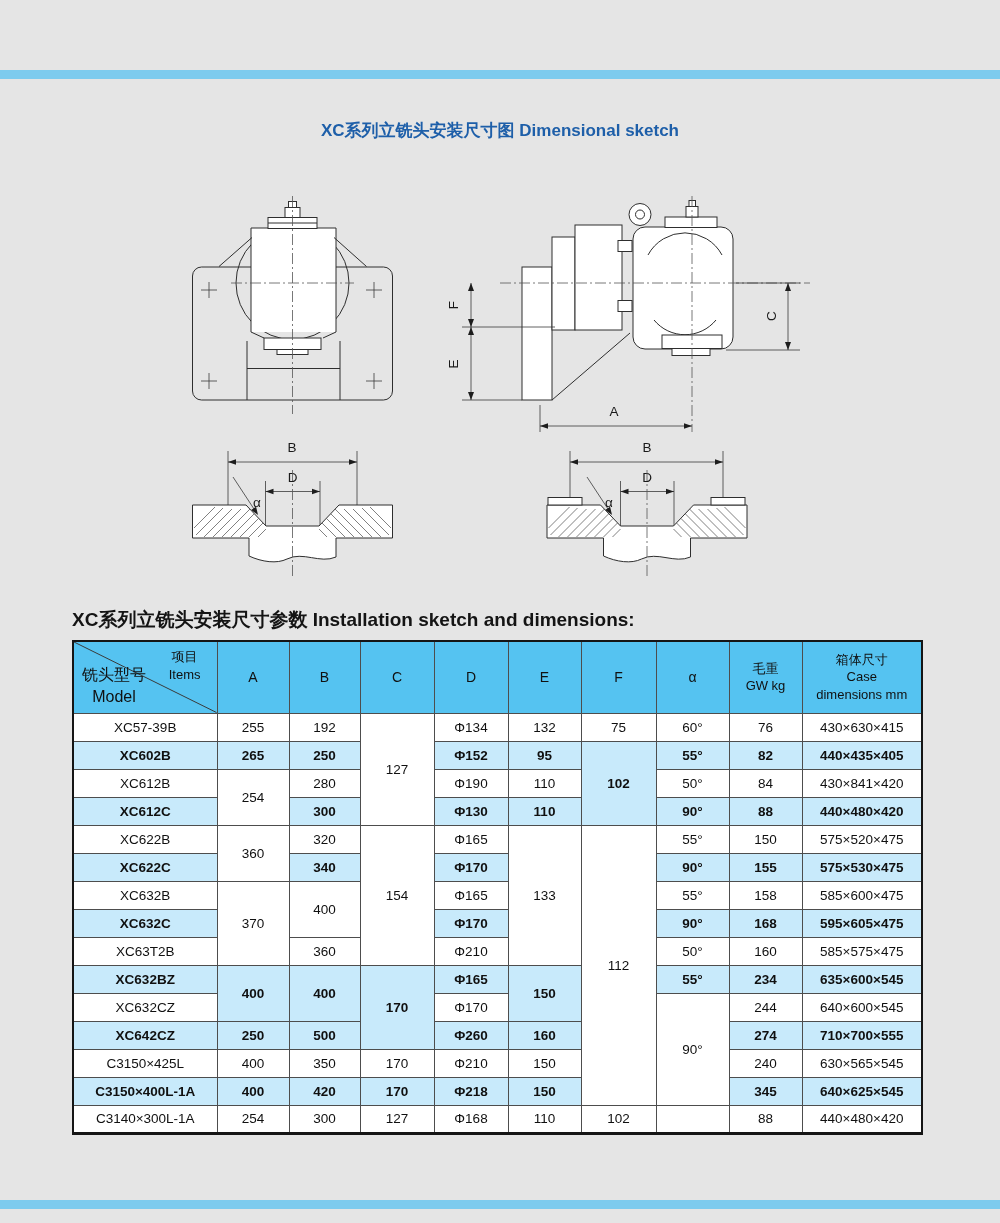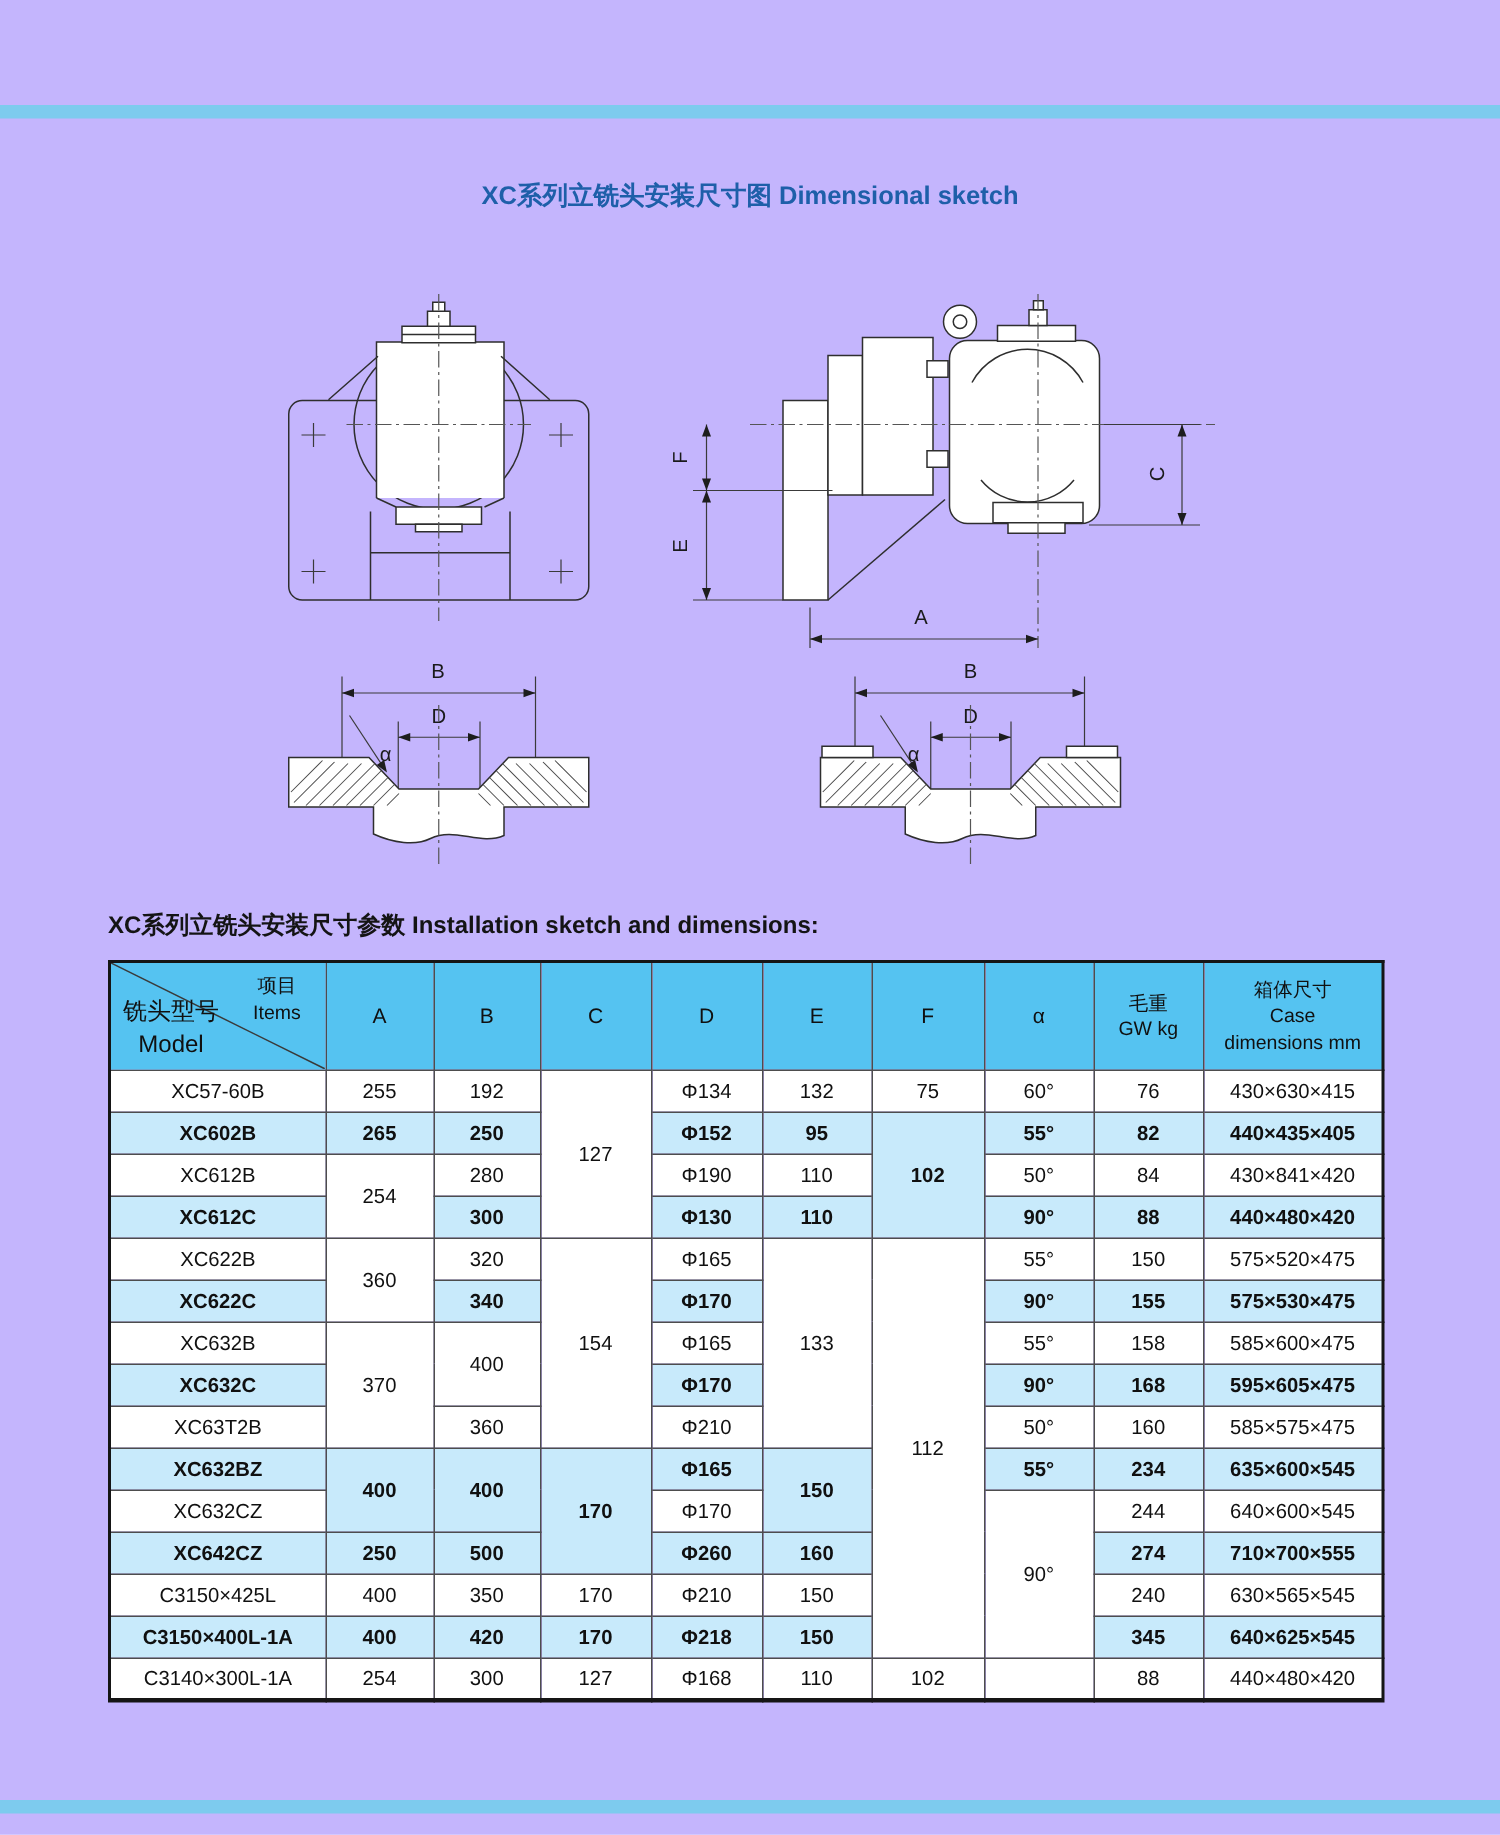--- a/index.html
+++ b/index.html
@@ -1,23 +1,23 @@
 <!DOCTYPE html>
 <html style="--accent_bar: #7dcbee; --header_bg: #55c3f1; --row_alt: #c8eafb; --title_color: #1e5fa9; --grid_line: #4d4d4d;"><head>
 <meta charset="utf-8">
 <style>
   html,body{margin:0;padding:0;}
-  .page{position:relative;width:1000px;height:1223px;background:#c4b5fd;overflow:hidden;
+  .page{position:relative;width:1000px;height:1223px;background:#e5e5e5;overflow:hidden;
         font-family:"Liberation Sans",sans-serif;color:#161616;}
   .bar{position:absolute;left:0;width:1000px;height:9px;background:var(--accent_bar,#7dcbee);}
   .bar-top{top:70px;}
   .bar-bottom{top:1200px;}
   .doc-title{position:absolute;left:0;right:0;top:119px;text-align:center;
              font-size:17px;font-weight:600;color:var(--title_color,#1e5fa9);}
-  .table-caption{position:absolute;left:72px;top:607px;font-size:16px;font-weight:600;color:#141414;}
+  .table-caption{position:absolute;left:72px;top:607px;font-size:19px;font-weight:600;color:#141414;}
   
   .dwg{position:absolute;left:0;top:0;width:1000px;height:620px;}
   .dwg .ln{fill:none;stroke:#2e2e2e;stroke-width:1;}
   .dwg .wf{fill:#fff;stroke:#2e2e2e;stroke-width:1;}
   .dwg .thin{fill:none;stroke:#3a3a3a;stroke-width:.8;}
   .dwg .cl{fill:none;stroke:#555;stroke-width:.8;stroke-dasharray:11 3 2 3;}
   .dwg .hat{fill:none;stroke:#4a4a4a;stroke-width:.7;}
   .dwg .ah{fill:#1d1d1d;stroke:none;}
   .dwg text{fill:#1a1a1a;font-family:"Liberation Sans",sans-serif;font-size:13.5px;}
   
@@ -190,21 +190,21 @@
           <div class="hdr-2l">
               <div>箱体尺寸</div>
               <div>Case</div>
               <div>dimensions mm</div>
             </div>
         </th>
       </tr>
     </thead>
     <tbody>
       <tr>
-        <td>XC57-60B</td>
+        <td>XC57-39B</td>
         <td>255</td>
         <td>192</td>
         <td class="wh" rowspan="4">127</td>
         <td>Φ134</td>
         <td>132</td>
         <td>75</td>
         <td>60°</td>
         <td>76</td>
         <td>430×630×415</td>
       </tr>

